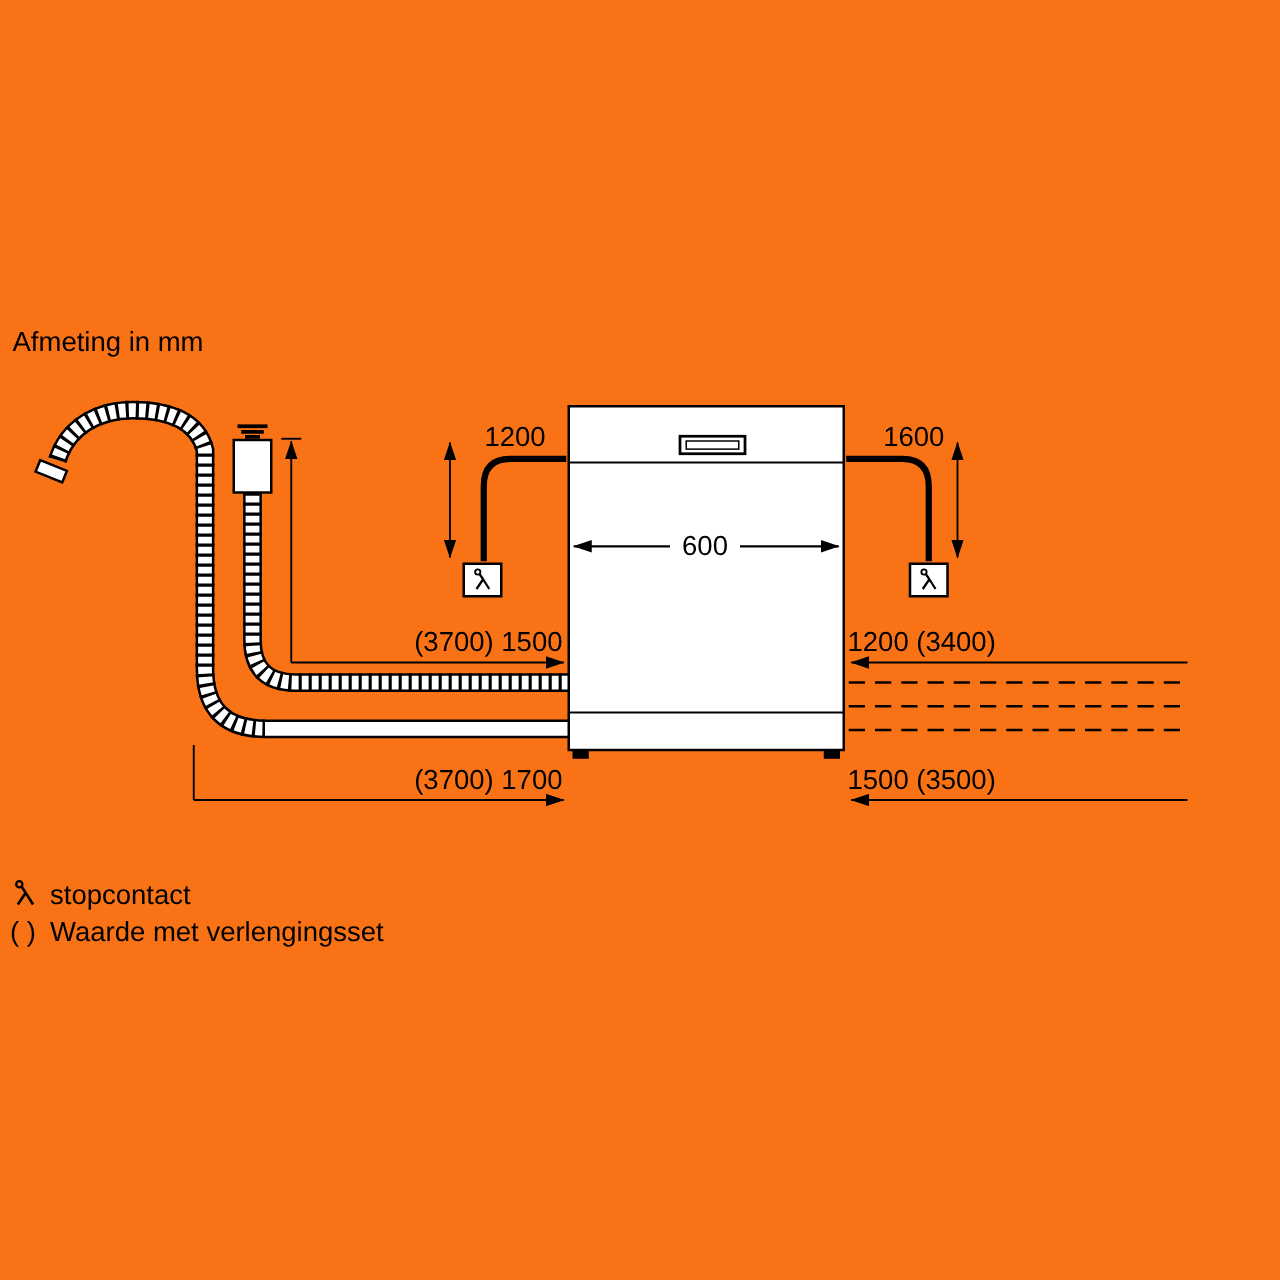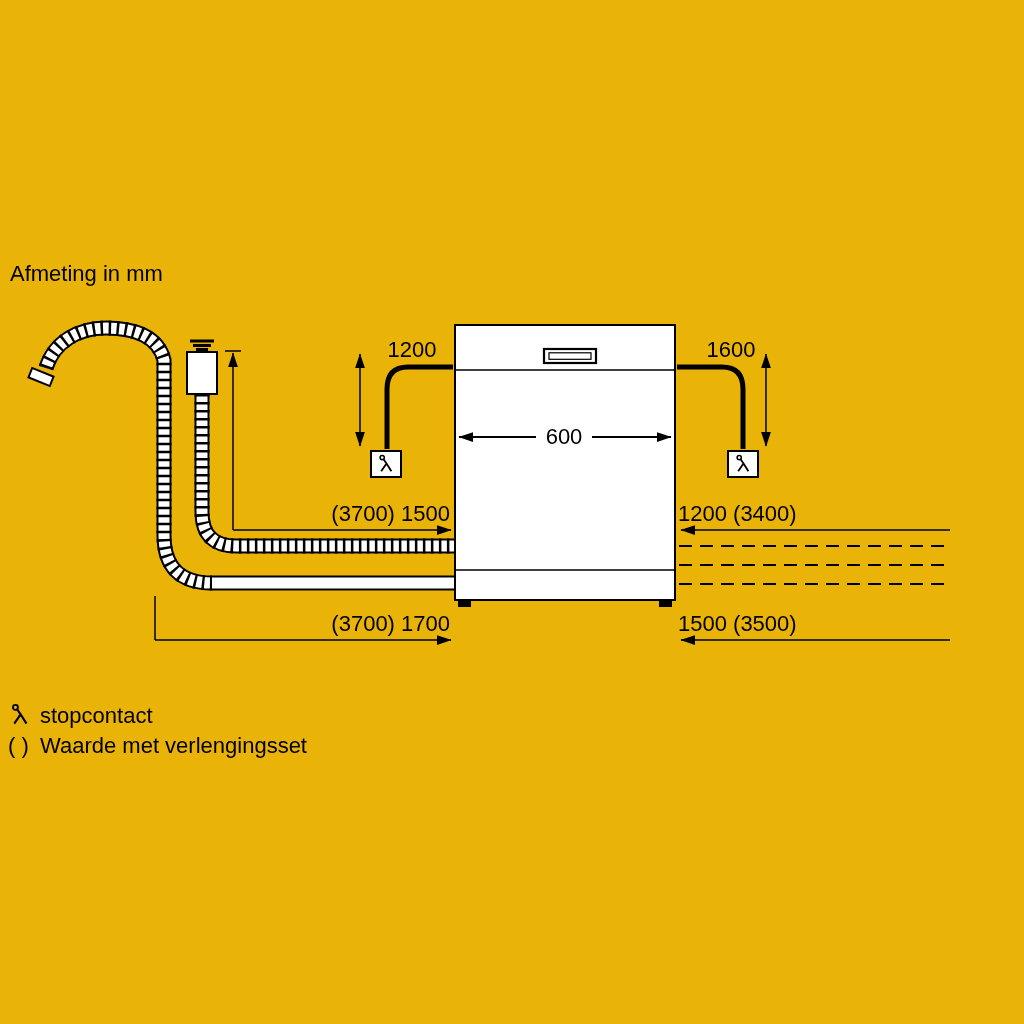--- a/index.html
+++ b/index.html
@@ -1,16 +1,16 @@
 <!DOCTYPE html>
 <html><head>
 <meta charset="utf-8">
 <style>
   html,body{margin:0;padding:0;background:#fff;}
-  #stage{position:relative;width:1024px;height:1024px;background:#eab308;overflow:hidden;}
+  #stage{position:relative;width:1024px;height:1024px;background:#f97316;overflow:hidden;}
   svg{position:absolute;left:0;top:0;}
   text{font-family:"Liberation Sans","DejaVu Sans",sans-serif;font-size:22px;fill:#000;}
 </style>
 </head>
 <body>
 
 <div id="stage">
 <svg width="1024" height="1024" viewBox="0 0 1024 1024">
   <defs>
     <marker id="arr" viewBox="0 0 12 8" refX="11.5" refY="4" markerWidth="15" markerHeight="10" orient="auto-start-reverse" markerUnits="userSpaceOnUse">

